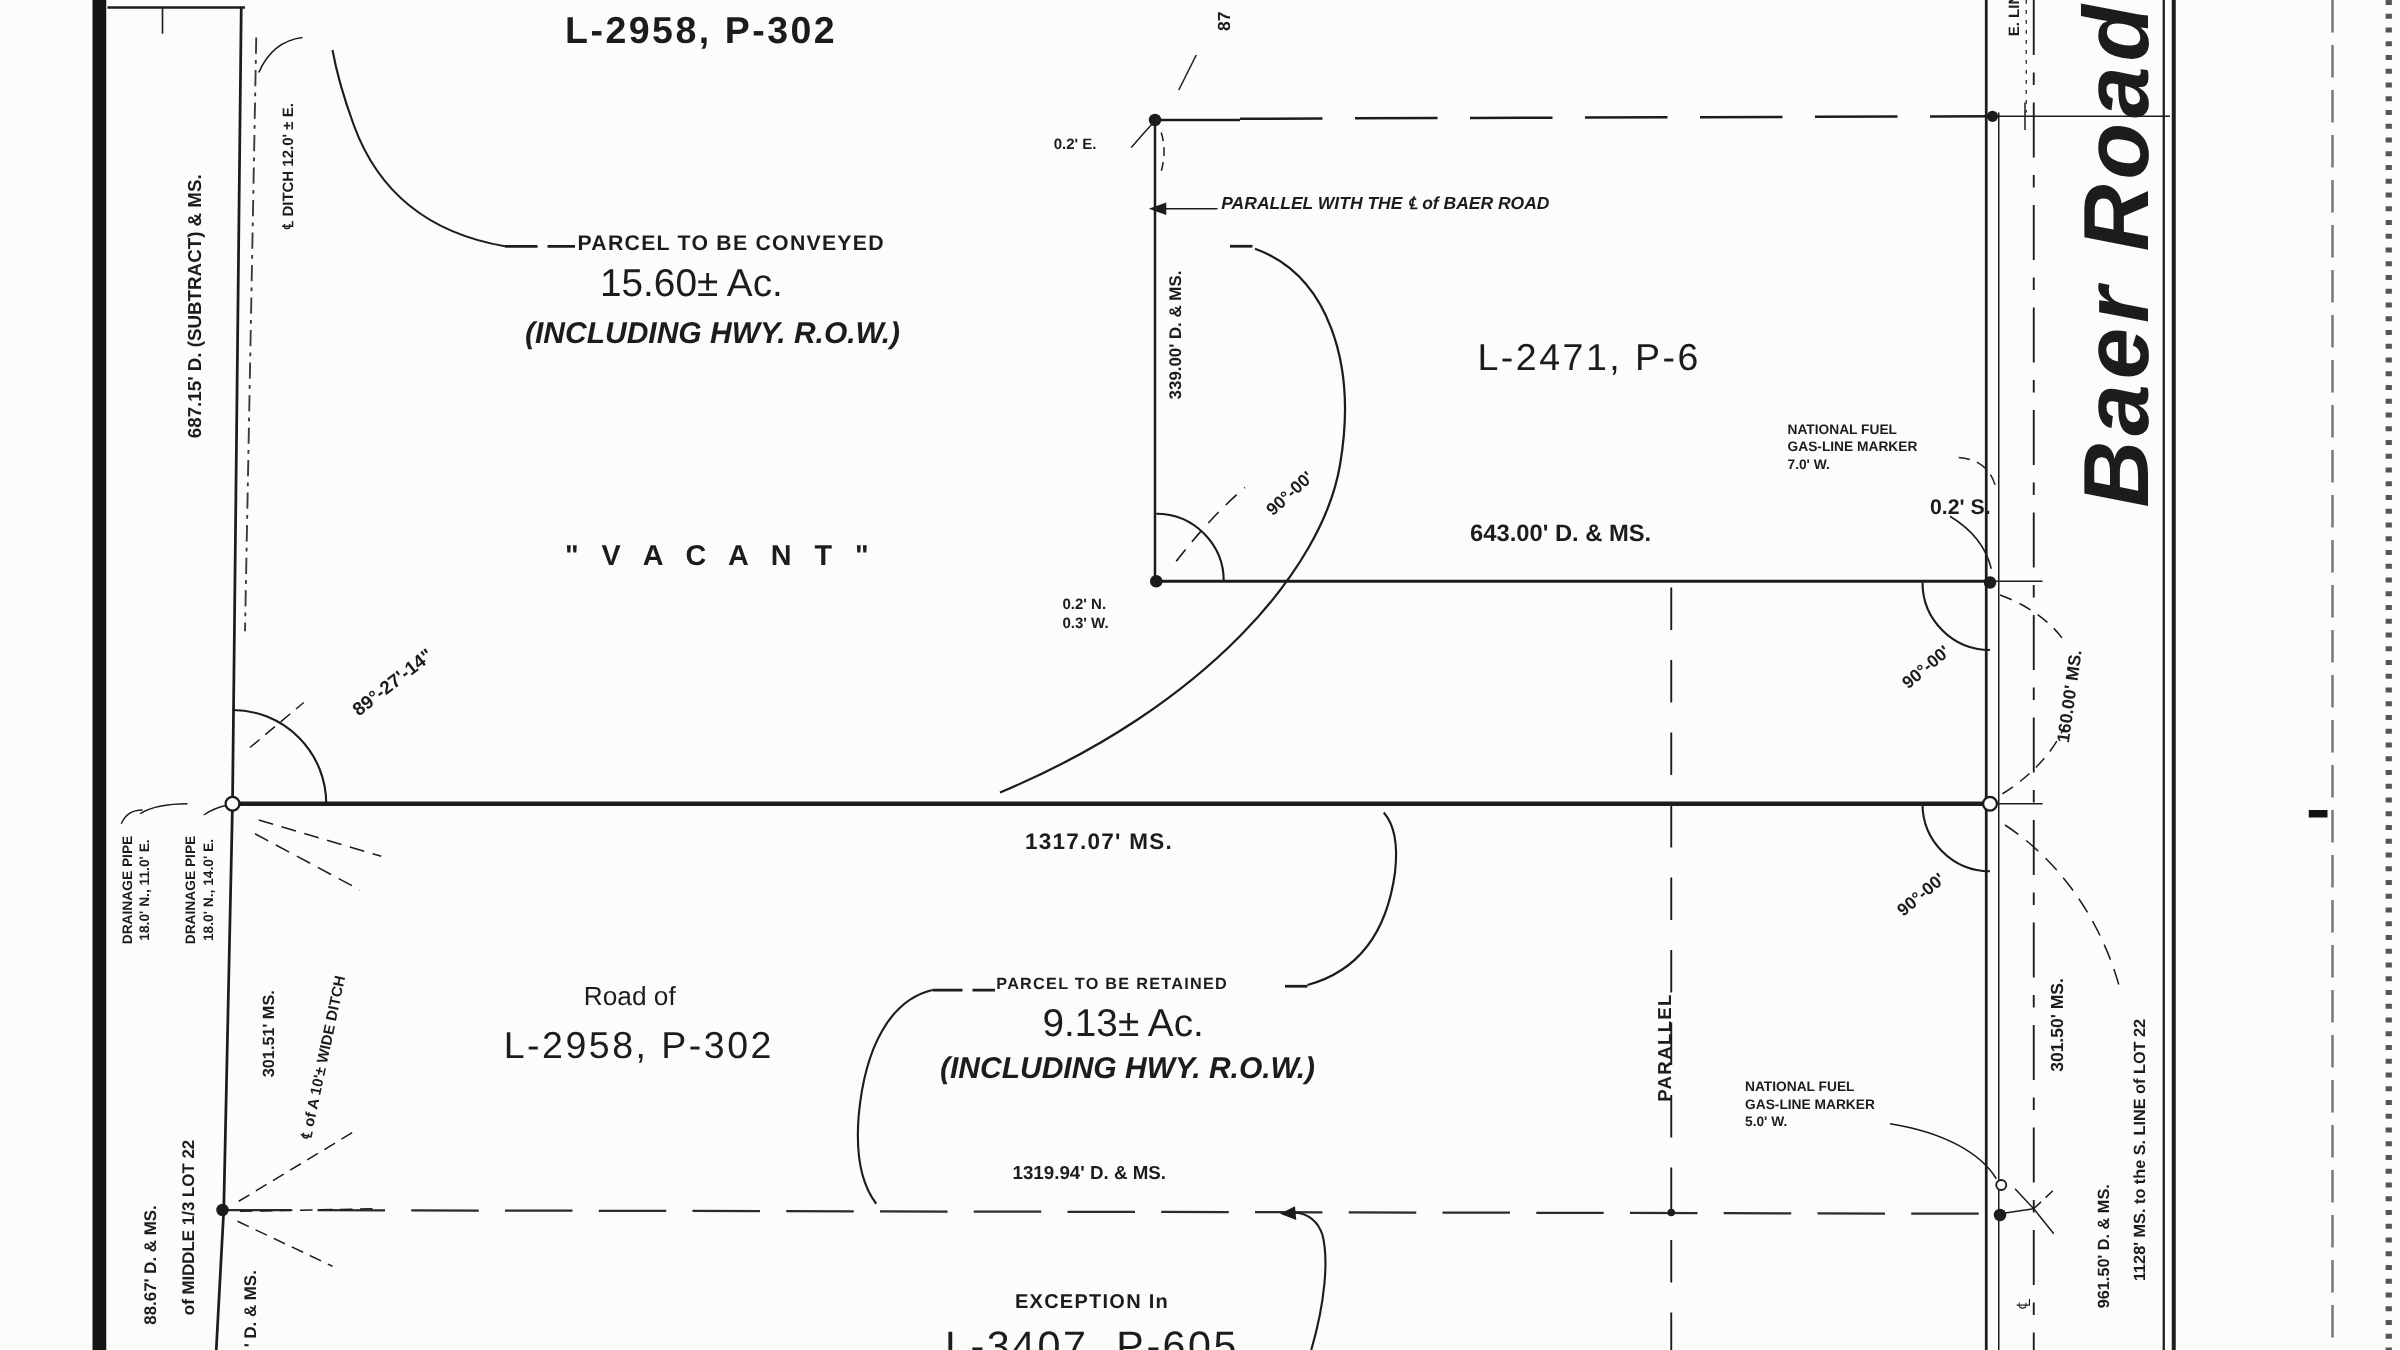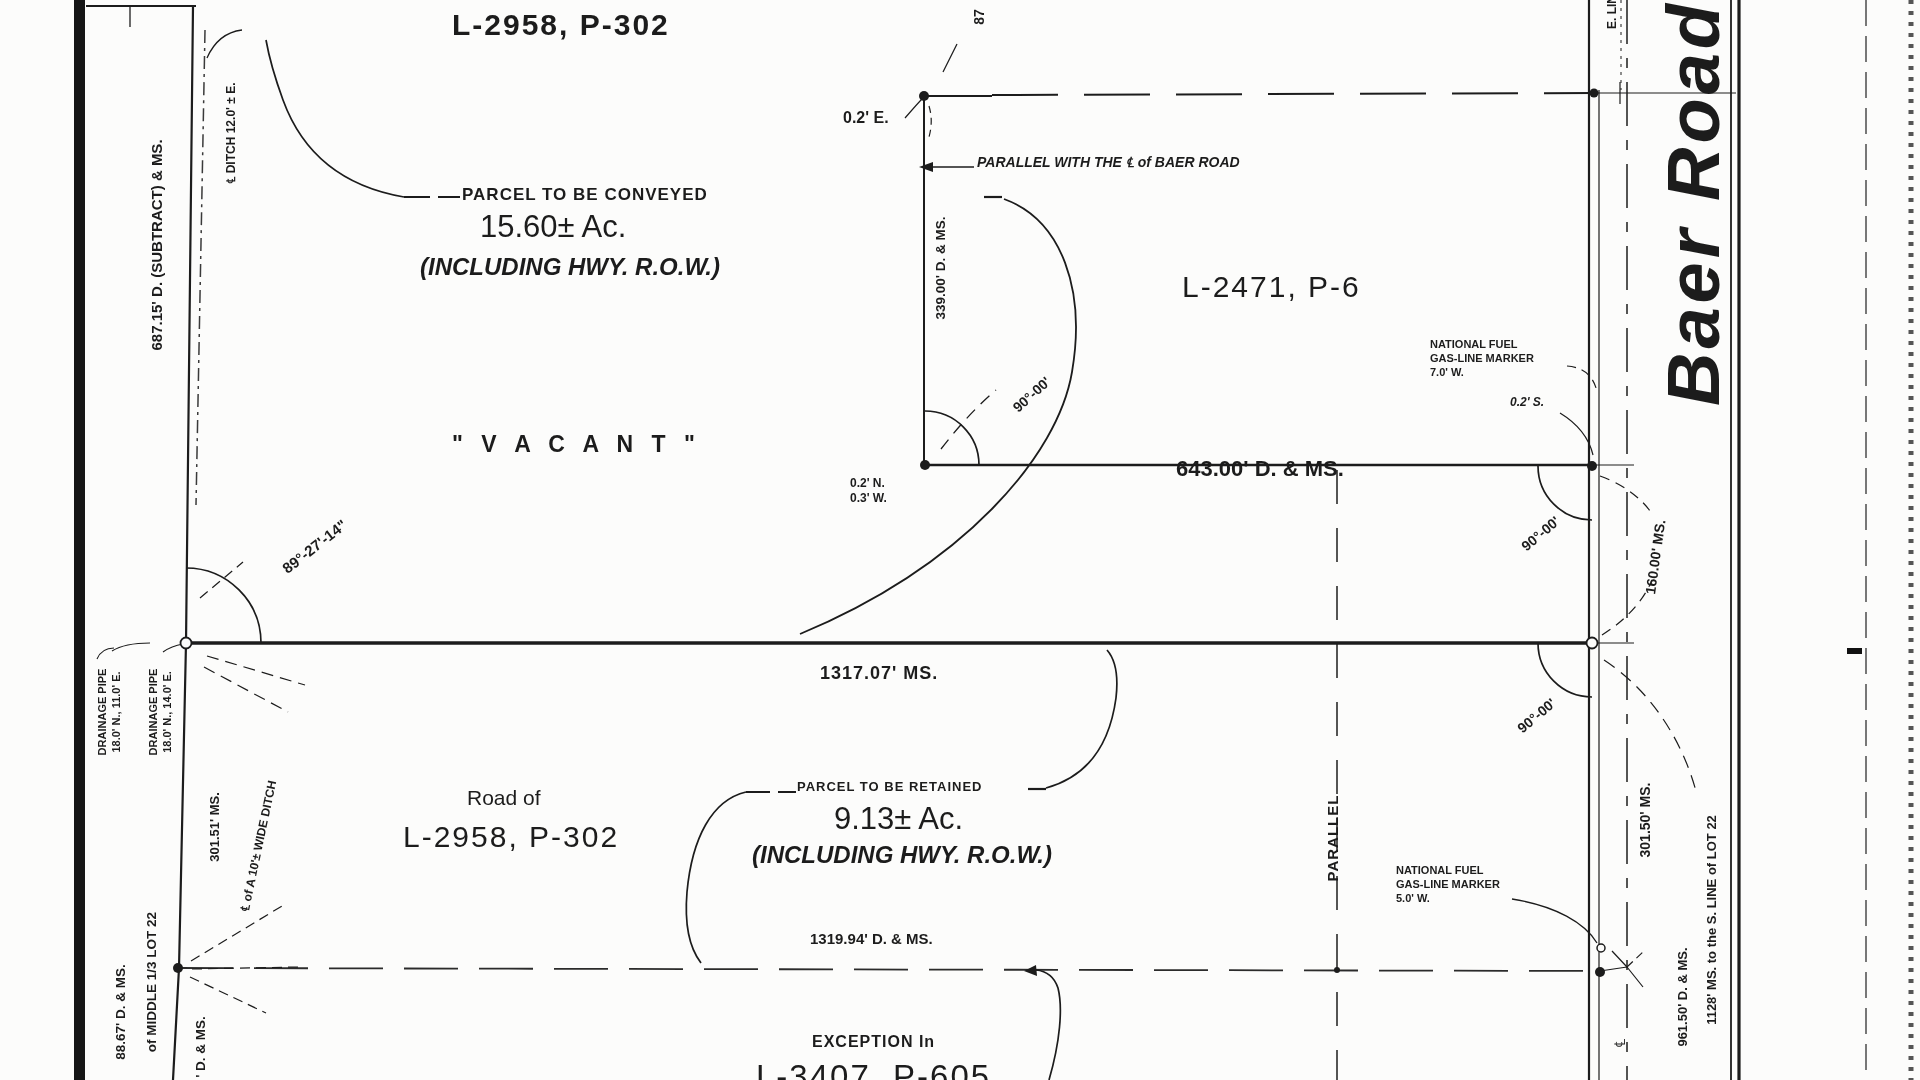--- a/index.html
+++ b/index.html
@@ -111,38 +111,38 @@
   <div class="lbl b rot" style="left:980px;top:17px;font-size:14px;transform:translate(-50%,-50%) rotate(-90deg);">87</div>
   <div class="lbl b rot" style="left:1612px;top:8px;font-size:12px;transform:translate(-50%,-50%) rotate(-90deg);">E. LINE</div>
 
   <div class="lbl b rot" style="left:157px;top:245px;font-size:15px;transform:translate(-50%,-50%) rotate(-90deg);">687.15' D. (SUBTRACT) &amp; MS.</div>
   <div class="lbl b rot" style="left:231px;top:133px;font-size:12px;transform:translate(-50%,-50%) rotate(-90deg);">℄ DITCH 12.0' ± E.</div>
 
   <div class="lbl b" style="left:462px;top:184px;font-size:17px;letter-spacing:1px;">PARCEL TO BE CONVEYED</div>
   <div class="lbl" style="left:480px;top:208px;font-size:31px;">15.60± Ac.</div>
   <div class="lbl b i" style="left:420px;top:252px;font-size:24px;">(INCLUDING HWY. R.O.W.)</div>
 
-  <div class="lbl b" style="left:843px;top:108px;font-size:16px;text-align:right;">0.2' E.</div>
+  <div class="lbl b" style="left:843px;top:108px;font-size:12px;text-align:right;">0.2' E.</div>
   <div class="lbl b i" style="left:977px;top:154px;font-size:14px;">PARALLEL WITH THE ℄ of BAER ROAD</div>
   <div class="lbl b rot" style="left:941px;top:268px;font-size:13.5px;transform:translate(-50%,-50%) rotate(-90deg);">339.00' D. &amp; MS.</div>
   <div class="lbl" style="left:1182px;top:268px;font-size:30px;letter-spacing:2px;">L-2471, P-6</div>
 
   <div class="lbl b" style="left:452px;top:430px;font-size:23px;letter-spacing:6px;">" V A C A N T "</div>
-  <div class="lbl b" style="left:1176px;top:416px;font-size:22px;margin-top:39px;">643.00' D. &amp; MS.</div>
+  <div class="lbl b" style="left:1176px;top:416px;font-size:19px;">643.00' D. &amp; MS.</div>
 
   <div class="lbl b rot" style="left:1032px;top:395px;font-size:14px;transform:translate(-50%,-50%) rotate(-42deg);">90°-00'</div>
   <div class="lbl b rot" style="left:1541px;top:534px;font-size:14px;transform:translate(-50%,-50%) rotate(-40deg);">90°-00'</div>
   <div class="lbl b rot" style="left:1537px;top:716px;font-size:14px;transform:translate(-50%,-50%) rotate(-40deg);">90°-00'</div>
   <div class="lbl b rot" style="left:315px;top:547px;font-size:15px;transform:translate(-50%,-50%) rotate(-38deg);">89°-27'-14"</div>
 
   <div class="lbl b" style="left:850px;top:476px;font-size:12px;">
     <div>0.2' N.</div>
     <div>0.3' W.</div>
   </div>
-  <div class="lbl b" style="left:1510px;top:395px;font-size:12px;font-style:italic;">0.2' S.</div>
+  <div class="lbl b" style="left:1544px;top:395px;font-size:17px;">0.2' S.</div>
 
   <div class="lbl b" style="left:1430px;top:338px;font-size:11px;">
     <div>NATIONAL FUEL</div>
     <div>GAS-LINE MARKER</div>
     <div>7.0' W.</div>
   </div>
 
   <div class="lbl b rot" style="left:1656px;top:557px;font-size:14px;transform:translate(-50%,-50%) rotate(-82deg);">160.00' MS.</div>
 
   <div class="lbl b" style="left:820px;top:662px;font-size:18px;letter-spacing:1px;">1317.07' MS.</div>

